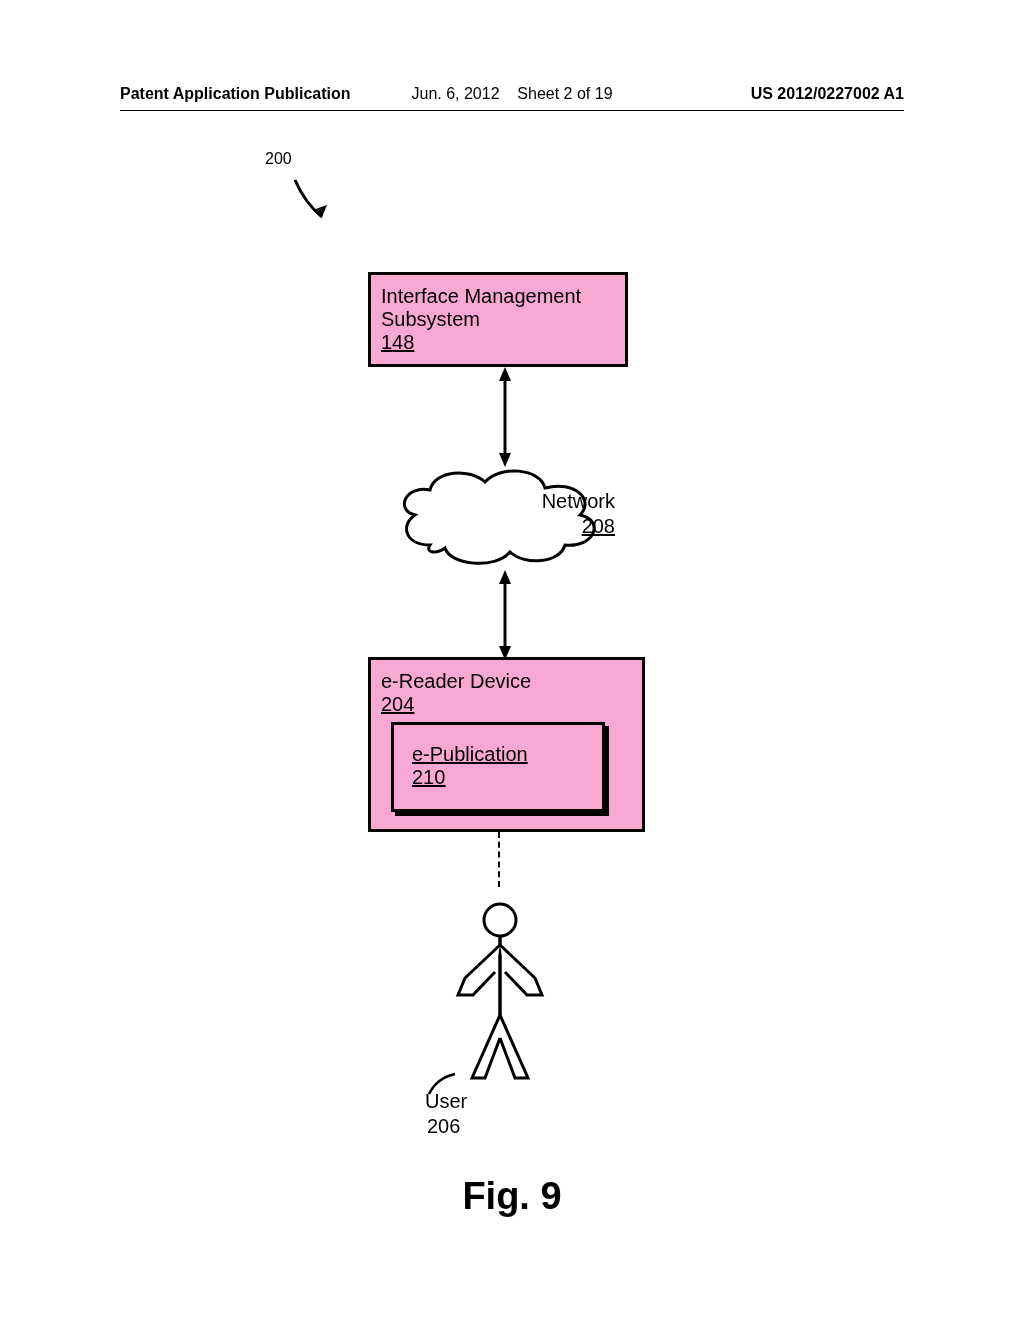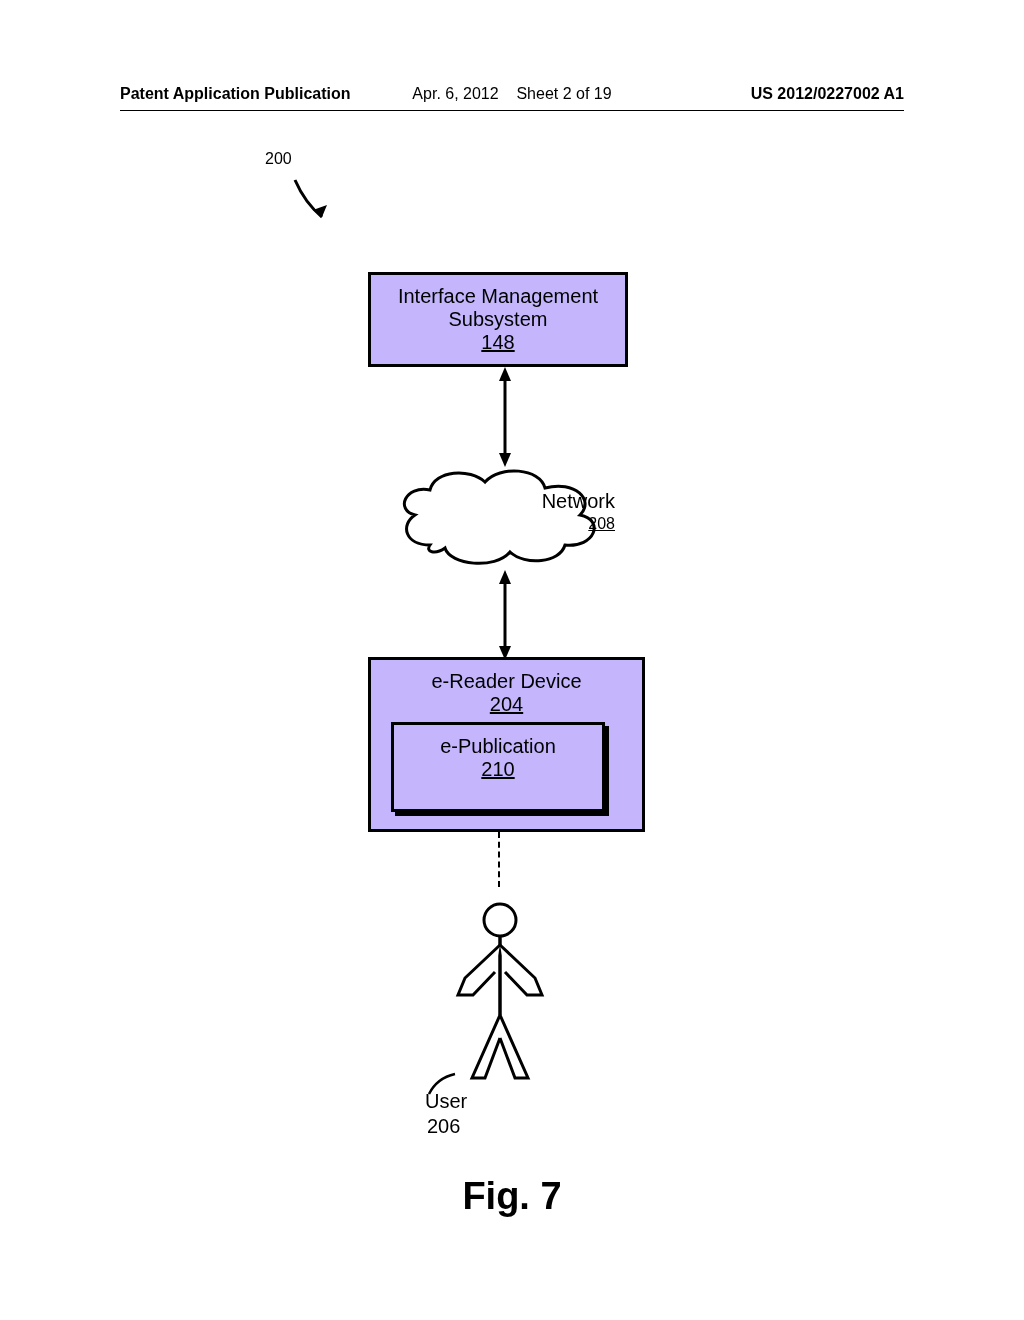--- a/index.html
+++ b/index.html
@@ -49,22 +49,22 @@
       font-size: 16px;
     }
     .ref-arrow {
       position: absolute;
       top: 175px;
       left: 290px;
     }
     .box {
       position: absolute;
       border: 3px solid black;
-      background: #c4b5fd;
-      text-align: center;
+      background: #f9a8d4;
+      text-align: left;
       padding: 10px;
     }
     .box-inner {
       font-size: 20px;
     }
     .box-ref {
       text-decoration: underline;
       font-size: 20px;
     }
     .interface-box {
@@ -80,21 +80,22 @@
       height: 175px;
     }
     .epub-box {
       position: absolute;
       top: 62px;
       left: 20px;
       width: 214px;
       height: 90px;
       border: 3px solid black;
       box-shadow: 4px 4px 0 black;
-      padding: 10px;
+      padding: 18px;
+      text-decoration: underline;
     }
     .cloud {
       position: absolute;
       top: 460px;
       left: 385px;
       width: 230px;
       height: 115px;
       text-align: right;
     }
     .cloud-label {
@@ -104,21 +105,21 @@
       width: 100%;
       font-size: 20px;
       z-index: 2;
     }
     .cloud-ref {
       position: absolute;
       top: 55px;
       left: 0;
       width: 100%;
       text-decoration: underline;
-      font-size: 16px;
+      font-size: 20px;
       z-index: 2;
     }
     .arrow-vert {
       position: absolute;
       left: 495px;
     }
     .user {
       position: absolute;
       top: 900px;
       left: 440px;
@@ -159,21 +160,21 @@
       top: 1072px;
       left: 425px;
     }
   </style>
 </head>
 <body>
 
 <div class="header">
   <span class="header-left">Patent Application Publication</span>
   <span class="header-center">
-    <span>Apr. 6, 2012</span>
+    <span>Jun. 6, 2012</span>
     &nbsp;&nbsp;
     <span>Sheet 2 of 19</span>
   </span>
   <span class="header-right">US 2012/0227002 A1</span>
 </div>
 <div class="header-line"></div>
 
 <div class="ref-number">200</div>
 <div class="ref-arrow">
   <svg width="55" height="55">
@@ -248,13 +249,13 @@
   <div class="user-label">User</div>
   <div class="user-num">206</div>
 </div>
 
 <div class="user-curve">
   <svg width="35" height="25">
     <path d="M 30 2 Q 12 6 4 22" stroke="black" stroke-width="2.5" fill="none"></path>
   </svg>
 </div>
 
-<div class="figure-label">Fig. 7</div>
+<div class="figure-label">Fig. 9</div>
 
 </body></html>

